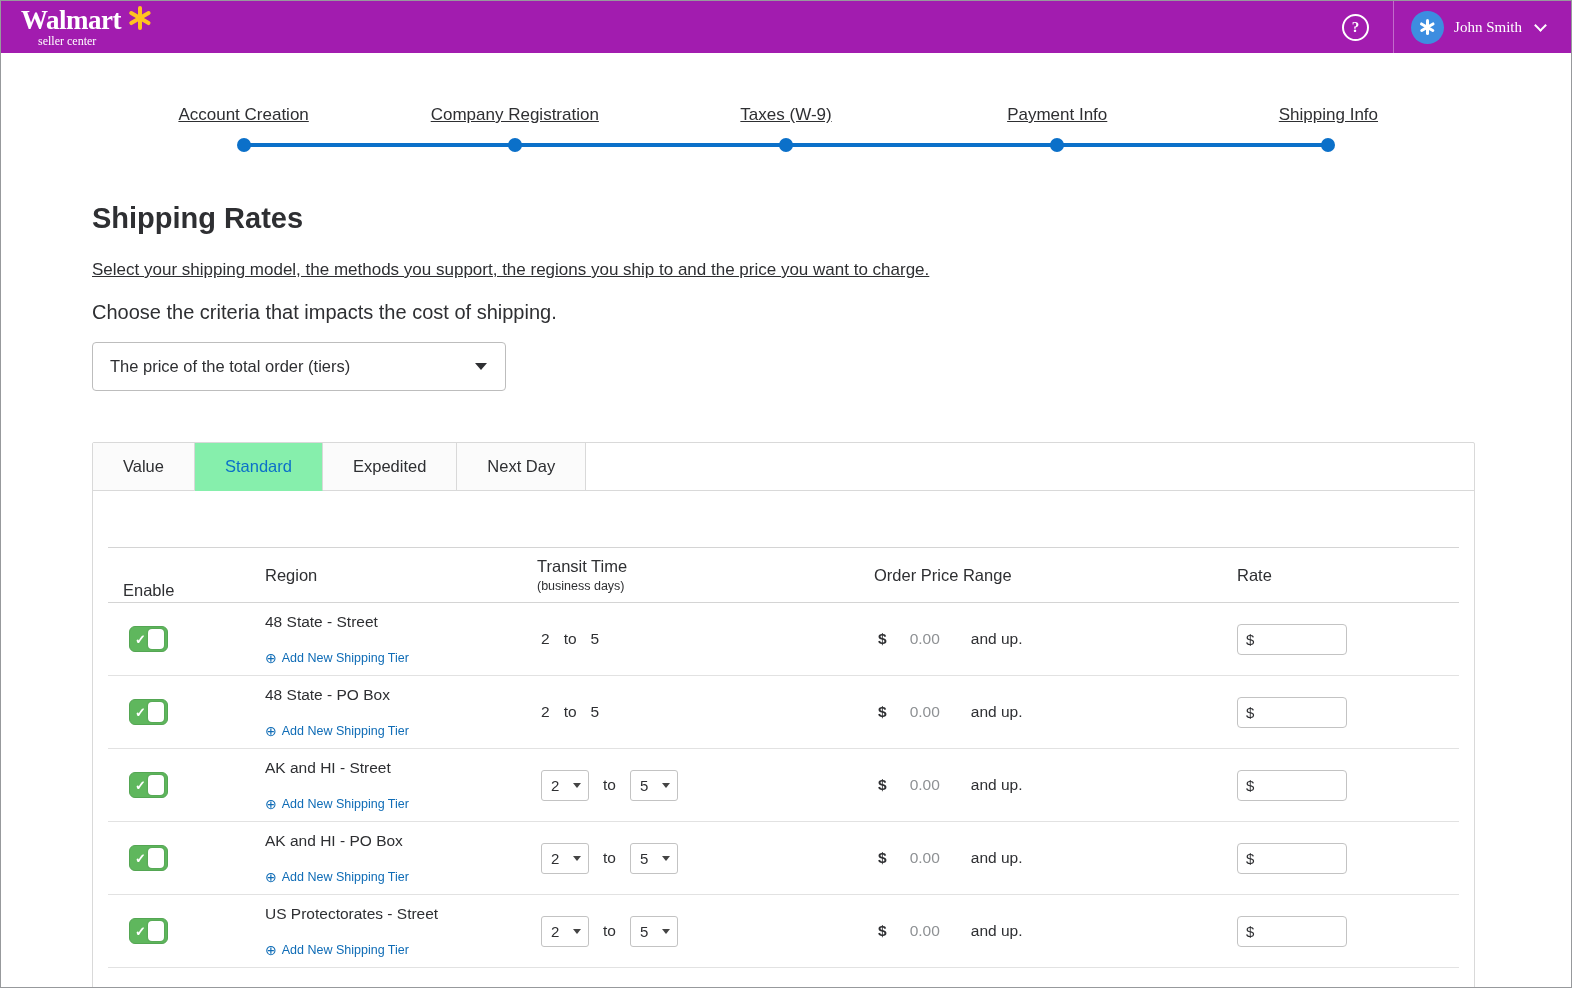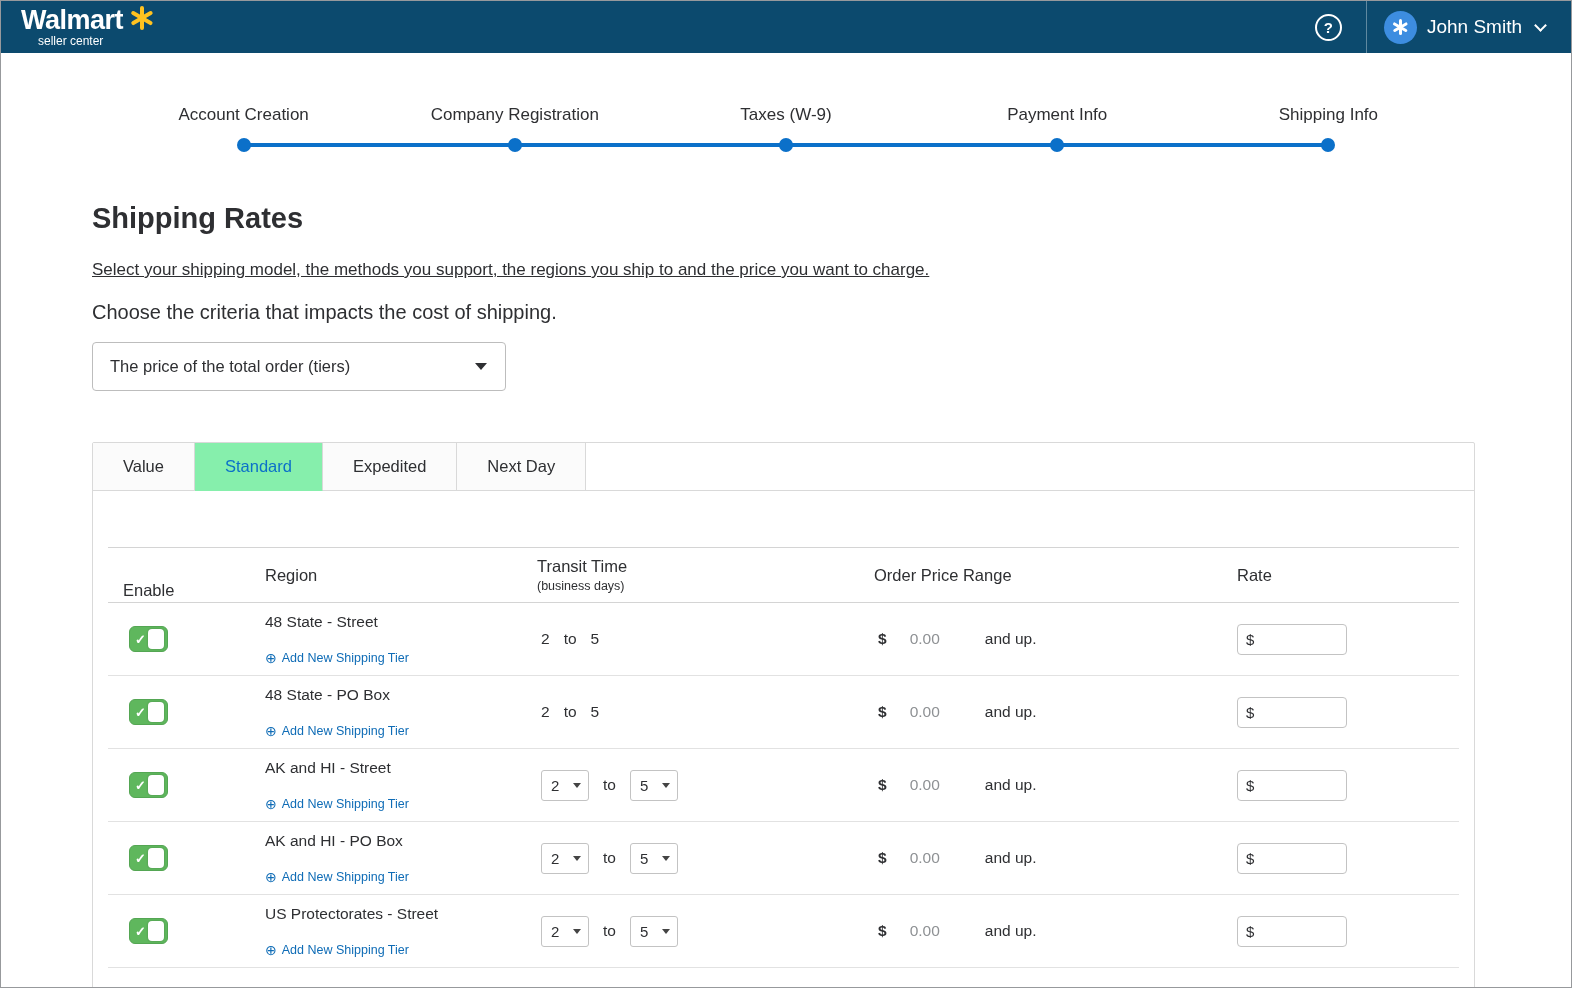--- a/index.html
+++ b/index.html
@@ -1,42 +1,42 @@
 <!DOCTYPE html>
 <html><head>
 <meta charset="utf-8">
 <style>
   * { margin:0; padding:0; box-sizing:border-box; }
   html,body { background:#fff; }
   body { font-family:"Liberation Sans", sans-serif; color:#2e2f32; }
   .viewport { width:1572px; height:988px; border:1px solid #97999c; overflow:hidden; background:#fff; position:relative; }
 
   
-  .topbar { height:52px; background:#0c4a6e; display:flex; align-items:center; justify-content:space-between; padding:0 26px 0 20px; }
+  .topbar { height:52px; background:#a21caf; display:flex; align-items:center; justify-content:space-between; padding:0 26px 0 20px;font-family:Liberation Serif, serif; }
   .logo { display:flex; flex-direction:column; line-height:1; cursor:pointer; }
   .logo-row { display:flex; align-items:center; gap:7px; }
   .logo-text { color:#fff; font-size:27px; font-weight:bold; letter-spacing:-0.5px; }
   .spark-icon { position:relative; display:inline-block; }
   .spark-icon .ray { position:absolute; left:50%; top:0; width:16%; height:100%; margin-left:-8%; background:currentColor; border-radius:2px; }
   .ray.r2 { transform:rotate(60deg); } .ray.r3 { transform:rotate(120deg); } .ray.r1 { transform:rotate(0deg); }
   .logo-spark { width:24px; height:24px; color:#ffc220; margin-top:-6px; }
   .logo-sub { color:#fff; font-size:12px; margin:1px 0 0 17px; }
   .topbar-right { display:flex; align-items:center; height:100%; }
   .help-btn { width:27px; height:27px; border:2px solid #fff; border-radius:50%; color:#fff; display:flex; align-items:center; justify-content:center; font-size:15px; font-weight:bold; margin-right:24px; cursor:pointer; }
   .header-divider { width:1px; height:52px; background:rgba(255,255,255,0.35); margin-right:17px; }
   .user-menu { display:flex; align-items:center; gap:10px; cursor:pointer; }
   .avatar { width:33px; height:33px; border-radius:50%; background:#3d8de0; display:flex; align-items:center; justify-content:center; }
   .avatar-spark { width:16px; height:16px; color:#fff; }
-  .user-name { color:#fff; font-size:19px;text-align:center; }
+  .user-name { color:#fff; font-size:15px;text-align:center; }
   .chev-down { width:9px; height:9px; border-right:2px solid #fff; border-bottom:2px solid #fff; transform:rotate(45deg); margin:-4px 0 0 4px; }
 
   
   .stepper { position:relative; width:1356px; margin:52px auto 0; display:flex; }
   .stepper-line { position:absolute; left:136px; right:136px; bottom:5px; height:4px; background:#0b70c9; border-radius:2px; }
-  .step { flex:1; display:flex; flex-direction:column; align-items:center; gap:13px; cursor:pointer; }
+  .step { flex:1; display:flex; flex-direction:column; align-items:center; gap:13px; cursor:pointer;text-decoration:underline; }
   .step-label { font-size:17px; color:#2e2f32; }
   .step-dot { width:14px; height:14px; border-radius:50%; background:#0b70c9; position:relative; z-index:1; }
 
   
   .main { padding:0 96px 0 91px; }
   .page-title { font-size:29px; font-weight:600; margin-top:50px; }
   .page-desc { font-size:17px; margin-top:25px;text-decoration:underline; }
   .criteria-label { font-size:20px; margin-top:21px; }
   .criteria-select { margin-top:18px; width:414px; height:49px; border:1px solid #bdbdbd; border-radius:4px; background:#fff;
     display:flex; align-items:center; justify-content:space-between; padding:0 18px 0 17px; font-size:16.5px; cursor:pointer; }
@@ -68,21 +68,21 @@
   .plus-ico { font-size:14px; line-height:1; }
 
   .transit-cell { display:flex; align-items:center; padding-left:4px; font-size:15.5px; }
   .to-label { margin:0 14px; }
   .transit-select { width:48px; height:31px; border:1px solid #c3c3c3; border-radius:3px; background:#fff; display:flex; align-items:center; justify-content:space-between; padding:0 7px 0 9px; font-size:15px; cursor:pointer; }
   .sel-caret { width:0; height:0; border-left:4px solid transparent; border-right:4px solid transparent; border-top:5px solid #444; }
 
   .price-cell { display:flex; align-items:baseline; padding-left:4px; font-size:15.5px; }
   .price-cur { font-weight:600; }
   .price-val { color:#8e9194; margin-left:23px; }
-  .price-suffix { margin-left:45px; }
+  .price-suffix { margin-left:31px; }
 
   .rate-box { width:110px; height:31px; border:1px solid #c3c3c3; border-radius:4px; background:#fff; display:flex; align-items:center; padding:0 8px; }
   .rate-cur { font-size:15px; }
   .rate-input { border:none; outline:none; width:100%; margin-left:5px; font-size:15px; font-family:inherit; background:transparent; }
 </style>
 </head>
 <body>
 
 <div class="viewport">
 

